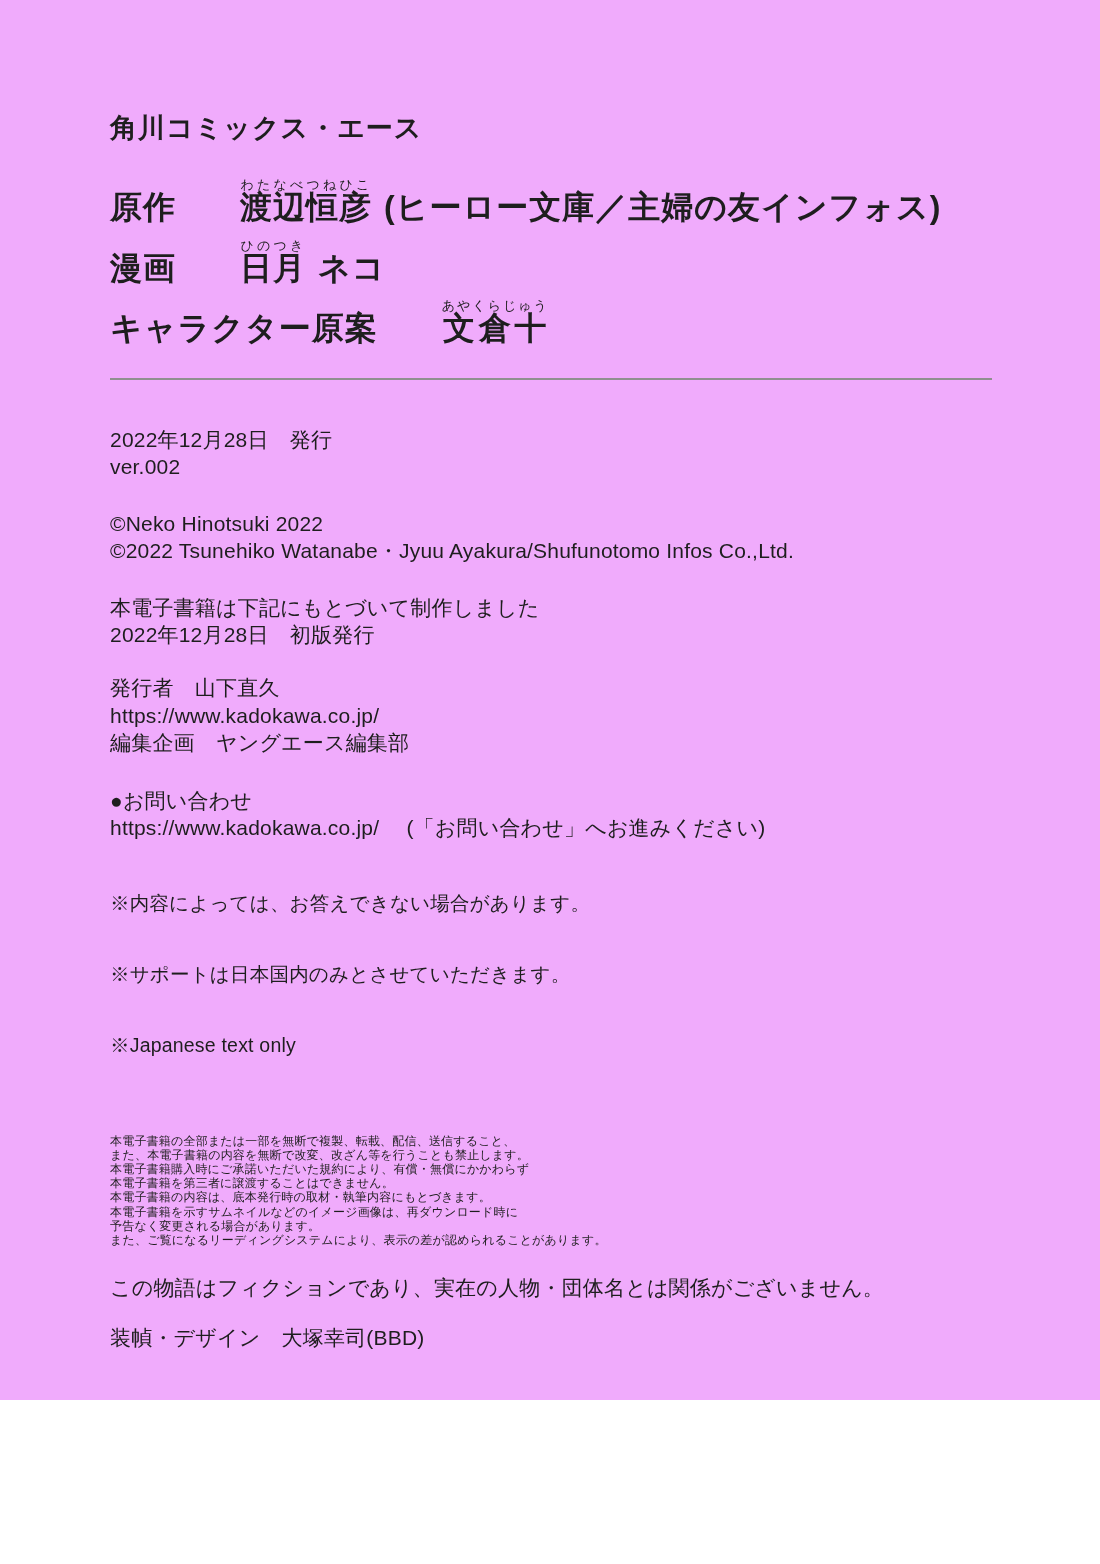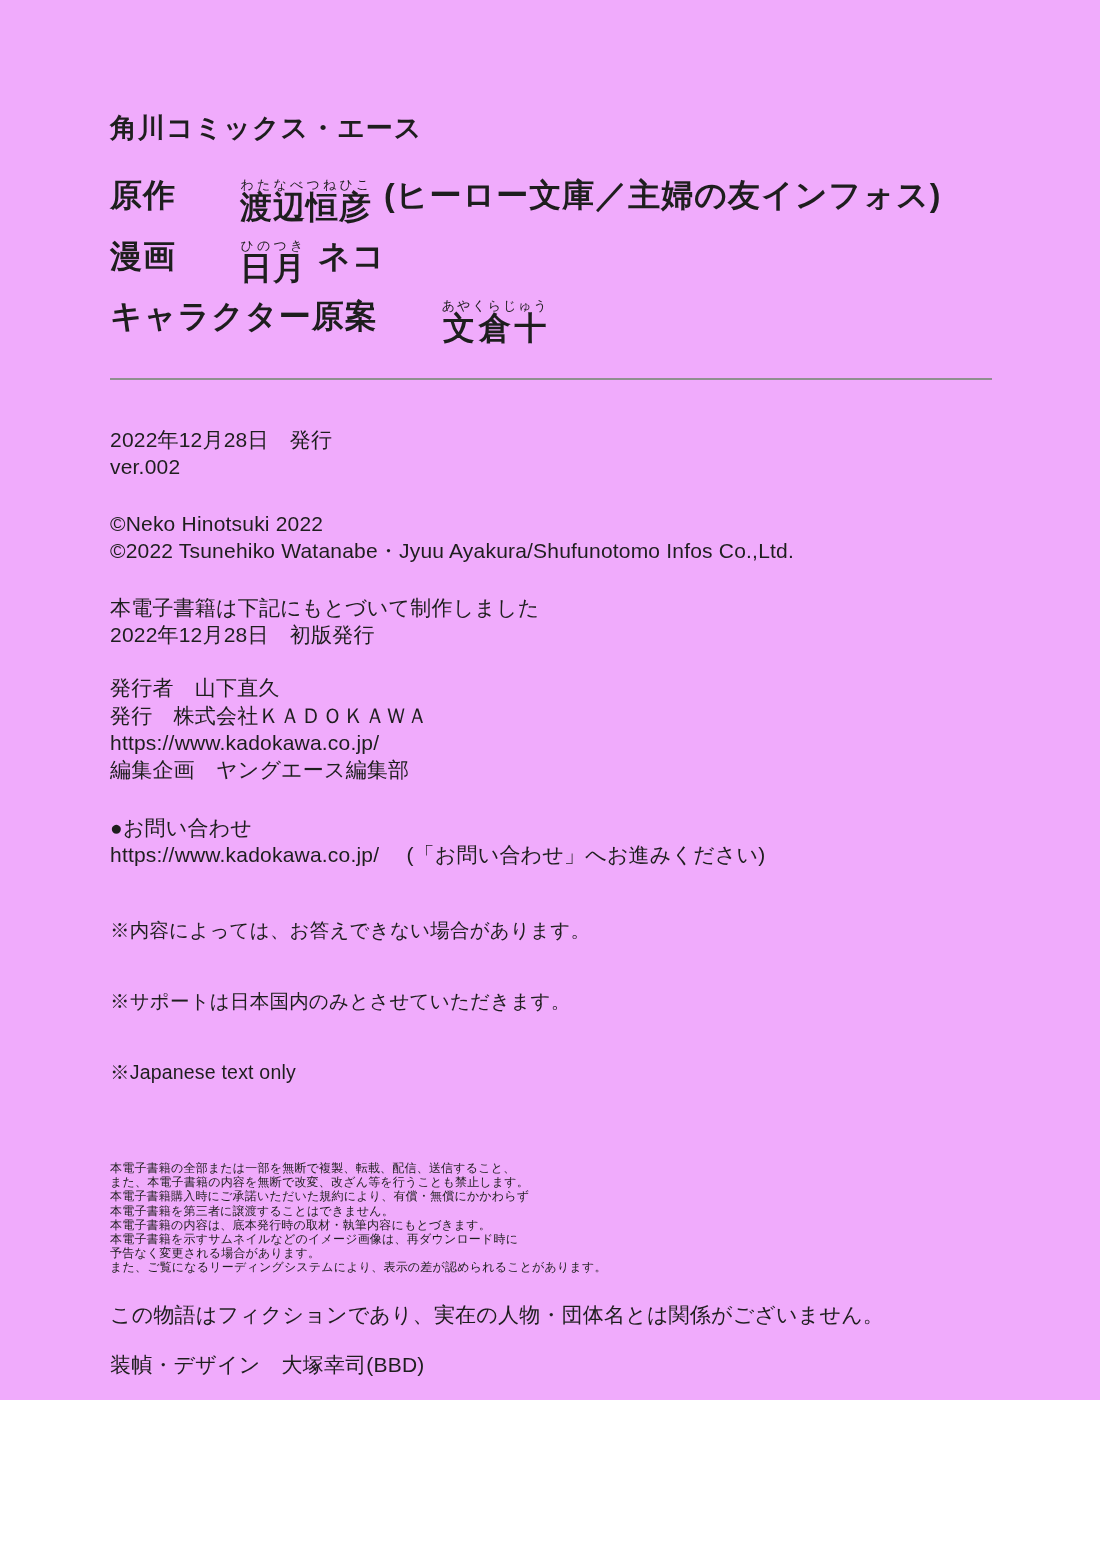--- a/index.html
+++ b/index.html
@@ -44,20 +44,21 @@
   .credits {
     margin-top: 34px;
   }
   .credit-row {
     font-size: 32px;
     font-weight: 700;
     letter-spacing: 1px;
     line-height: 1.1;
     margin-bottom: 13px;
     display: flex;
+    align-items: flex-end;
     gap: 12px;
   }
   .credit-row .credit-label { white-space: pre; }
   .credit-row .credit-gap { display: inline-block; width: 40px; }
   .credit-row ruby rt {
     font-size: 13px;
     font-weight: 500;
     letter-spacing: 2px;
     ruby-align: space-around;
     font-family: Liberation Serif, serif;
@@ -125,21 +126,20 @@
     <div>©2022 Tsunehiko Watanabe・Jyuu Ayakura/Shufunotomo Infos Co.,Ltd.</div>
   </div>
 
   <div class="sec sec-source">
     <div>本電子書籍は下記にもとづいて制作しました</div>
     <div>2022年12月28日　初版発行</div>
   </div>
 
   <div class="sec sec-publisher">
     <div>発行者　山下直久</div>
-    <div>発行　株式会社ＫＡＤＯＫＡＷＡ</div>
     <div>https://www.kadokawa.co.jp/</div>
     <div>編集企画　ヤングエース編集部</div>
   </div>
 
   <div class="sec sec-contact">
     <div>●お問い合わせ</div>
     <div>https://www.kadokawa.co.jp/　 (「お問い合わせ」へお進みください)</div>
     <div class="contact-notes">
       <div>※内容によっては、お答えできない場合があります。</div>
       <div>※サポートは日本国内のみとさせていただきます。</div>

